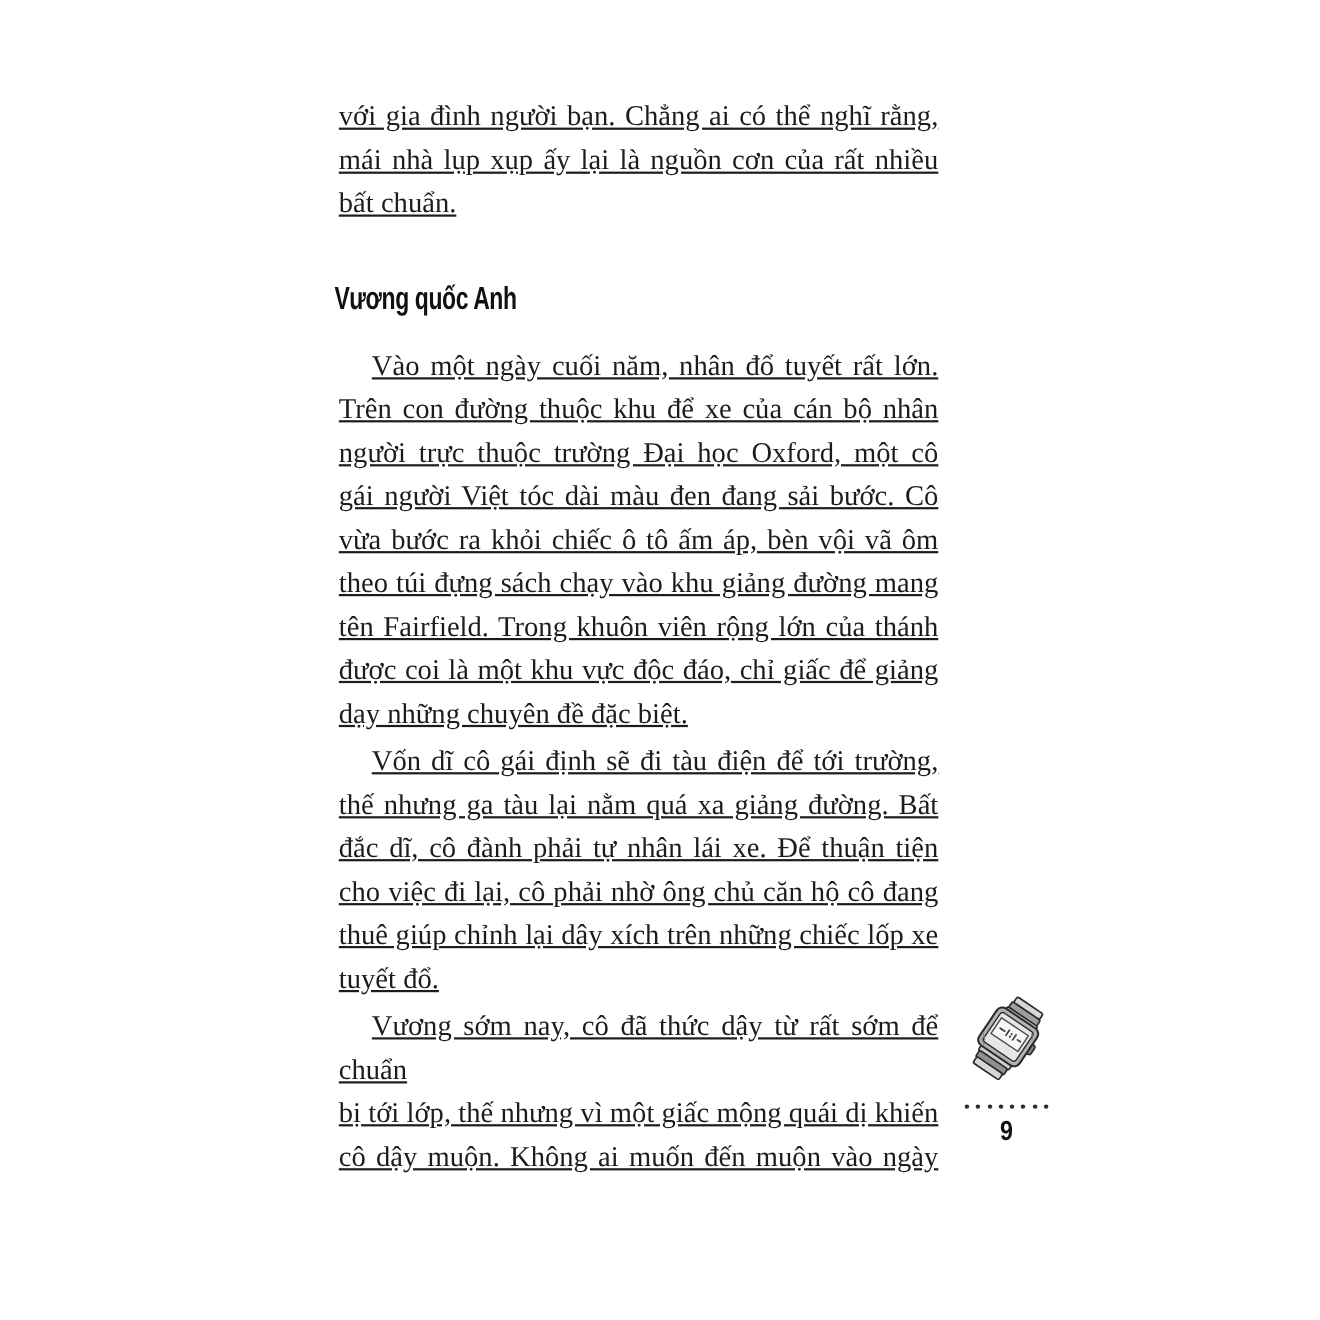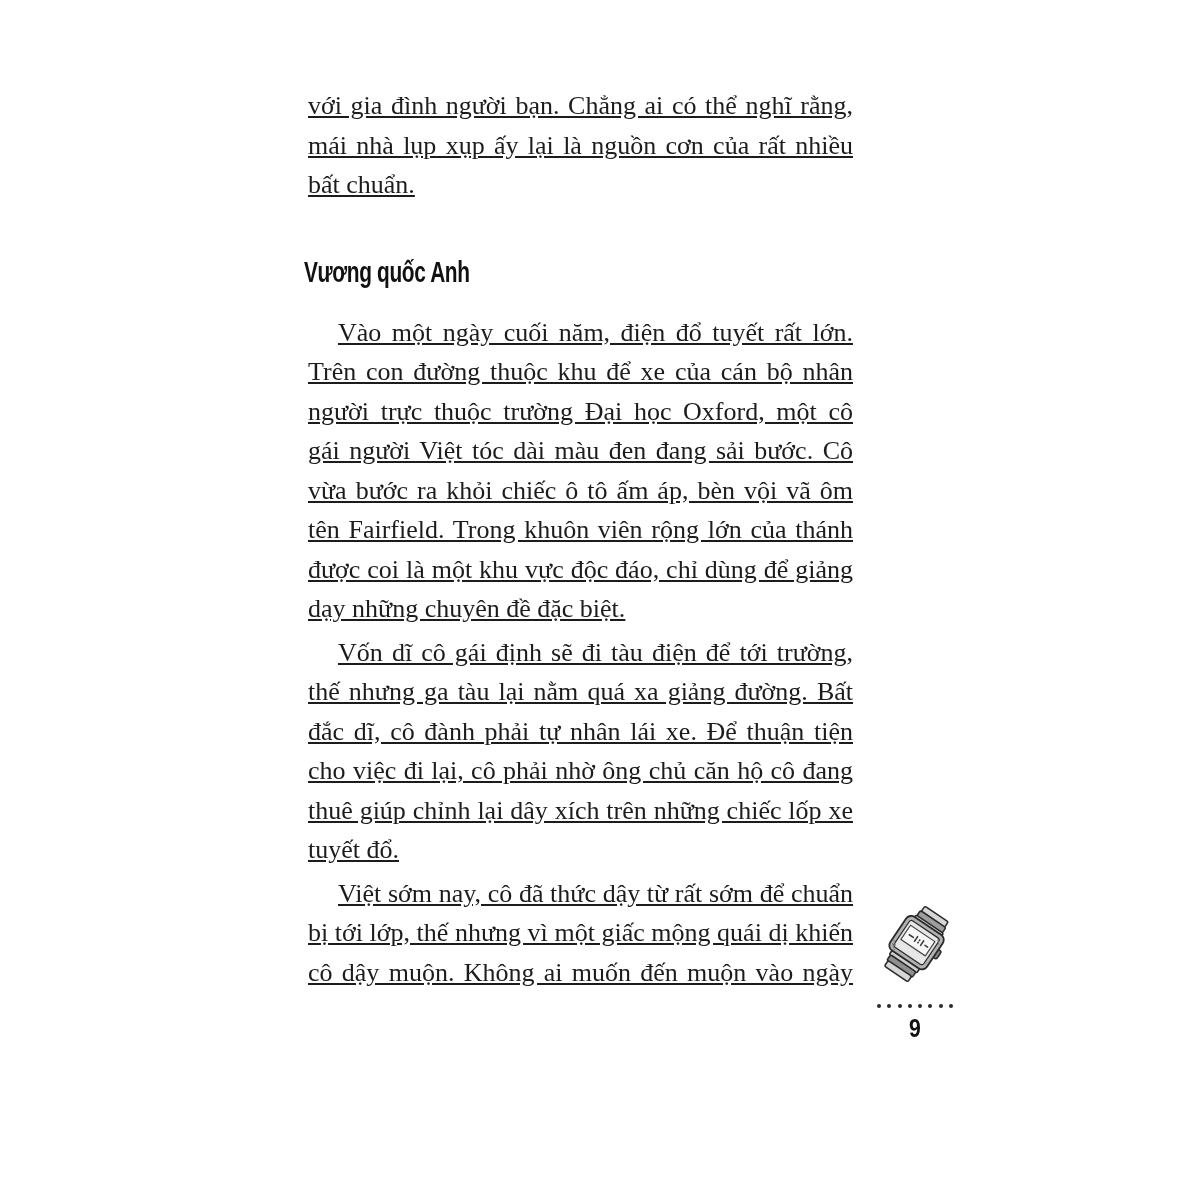--- a/index.html
+++ b/index.html
@@ -100,39 +100,40 @@
 <div class="page">
 
   <main class="text-block">
       <div class="paragraph">
         <div class="line">với gia đình người bạn. Chẳng ai có thể nghĩ rằng,</div>
         <div class="line">mái nhà lụp xụp ấy lại là nguồn cơn của rất nhiều</div>
         <div class="line line-left">bất chuẩn.</div>
       </div>
       <div class="heading">Vương quốc Anh</div>
       <div class="paragraph">
-        <div class="line line-indent">Vào một ngày cuối năm, điện đổ tuyết rất lớn.</div>
+        <div class="line line-indent">Vào một ngày cuối năm, nhân đổ tuyết rất lớn.</div>
         <div class="line">Trên con đường thuộc khu để xe của cán bộ nhân</div>
         <div class="line">người trực thuộc trường Đại học Oxford, một cô</div>
         <div class="line">gái người Việt tóc dài màu đen đang sải bước. Cô</div>
         <div class="line">vừa bước ra khỏi chiếc ô tô ấm áp, bèn vội vã ôm</div>
+        <div class="line">theo túi đựng sách chạy vào khu giảng đường mang</div>
         <div class="line">tên Fairfield. Trong khuôn viên rộng lớn của thánh</div>
-        <div class="line">được coi là một khu vực độc đáo, chỉ dùng để giảng</div>
+        <div class="line">được coi là một khu vực độc đáo, chỉ giấc để giảng</div>
         <div class="line line-left">dạy những chuyên đề đặc biệt.</div>
       </div>
       <div class="paragraph">
         <div class="line line-indent">Vốn dĩ cô gái định sẽ đi tàu điện để tới trường,</div>
         <div class="line">thế nhưng ga tàu lại nằm quá xa giảng đường. Bất</div>
         <div class="line">đắc dĩ, cô đành phải tự nhân lái xe. Để thuận tiện</div>
         <div class="line">cho việc đi lại, cô phải nhờ ông chủ căn hộ cô đang</div>
         <div class="line">thuê giúp chỉnh lại dây xích trên những chiếc lốp xe</div>
         <div class="line line-left">tuyết đổ.</div>
       </div>
       <div class="paragraph">
-        <div class="line line-indent">Việt sớm nay, cô đã thức dậy từ rất sớm để chuẩn</div>
+        <div class="line line-indent">Vương sớm nay, cô đã thức dậy từ rất sớm để chuẩn</div>
         <div class="line">bị tới lớp, thế nhưng vì một giấc mộng quái dị khiến</div>
         <div class="line">cô dậy muộn. Không ai muốn đến muộn vào ngày</div>
       </div>
     </main>
 
   <aside class="margin-decoration">
     <div class="watch-wrap">
       <svg viewBox="0 0 150 150" width="92" height="92" aria-hidden="true">
         <g transform="rotate(34 75 75)" stroke="#2a2a2a" stroke-linejoin="round">
 

